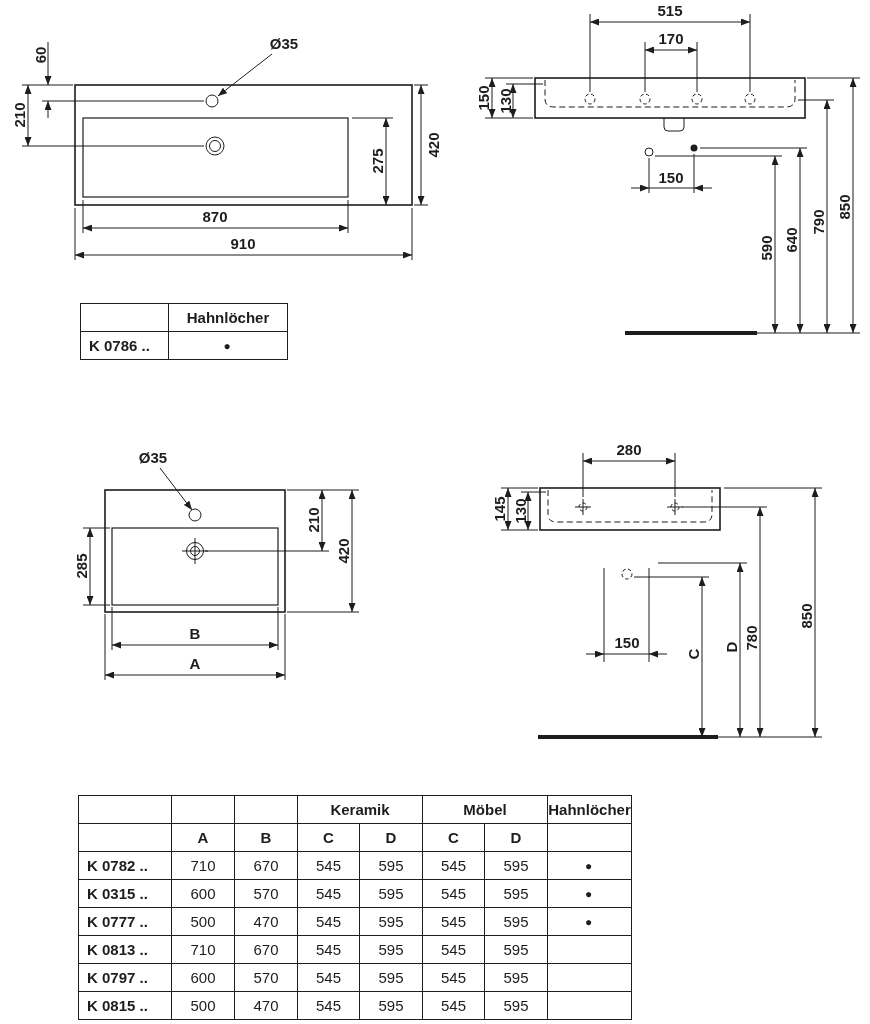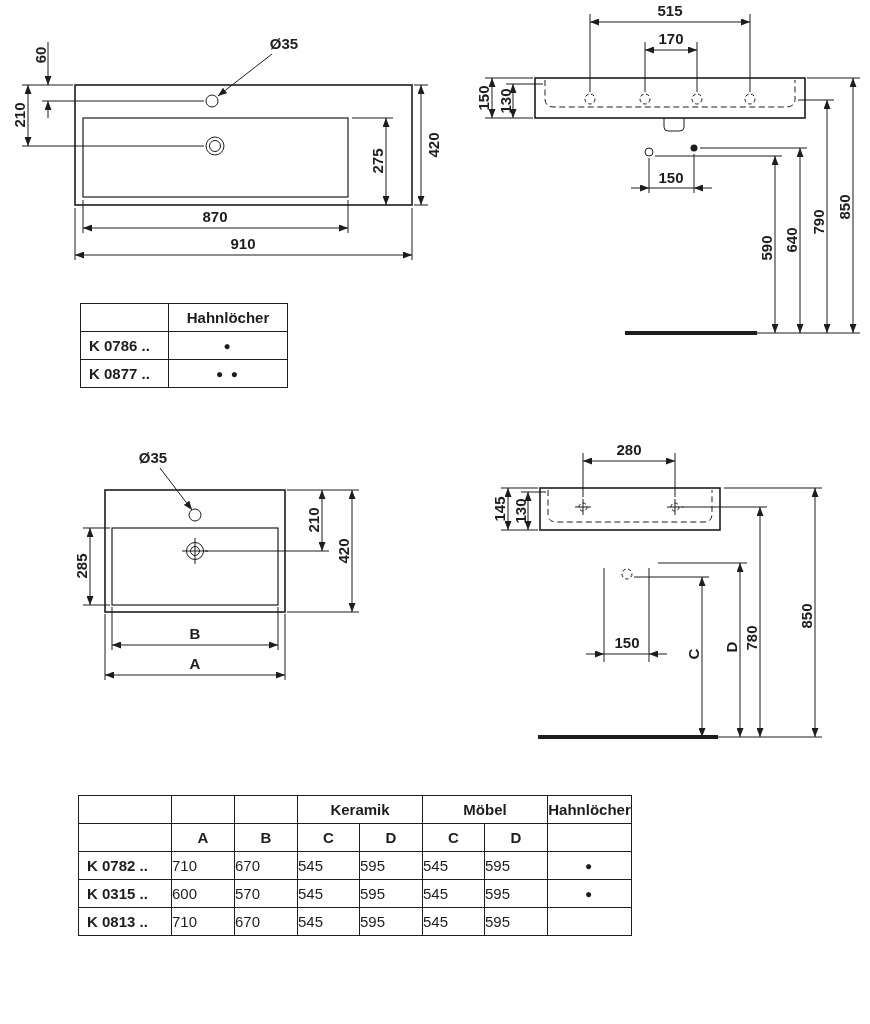--- a/index.html
+++ b/index.html
@@ -13,21 +13,21 @@
   .dash2 { stroke-dasharray:3.5 2.5; }
   .floor { stroke:#1d1d1d; stroke-width:4; fill:none; }
   svg text { stroke:none; fill:#1d1d1d; font-family:"Liberation Sans", sans-serif;
              font-size:15px; font-weight:700; }
 
   table { border-collapse:collapse; table-layout:fixed; background:#fff; }
   td, th { border:1.5px solid #1d1d1d; height:28px; font-size:15px; color:#1d1d1d;
            overflow:hidden; white-space:nowrap; }
   th { font-weight:700; text-align:center; }
   td.code { font-weight:700; text-align:left; padding-left:8px;margin-top:16px; }
-  td.num  { font-weight:400; text-align:left; }
+  td.num  { font-weight:400; text-align:center; }
   td.dots { font-weight:400; text-align:center; font-size:12px; letter-spacing:2px; }
   .t1 { position:absolute; left:80px; top:303px; }
   .t2 { position:absolute; left:78px; top:795px;padding-left:24px; }
 </style>
 </head>
 <body>
 
 <div class="page">
 
 <svg class="blueprint" width="870" height="790" viewBox="0 0 870 790">
@@ -271,24 +271,20 @@
         <col style="width:119px">
       </colgroup>
   <tbody>
         <tr>
     <td class="code"></td>
     <th>Hahnlöcher</th>
   </tr>
   <tr>
     <td class="code">K 0786 ..</td>
     <td class="dots">●</td>
-  </tr>
-  <tr>
-    <td class="code">K 0877 ..</td>
-    <td class="dots">● ●</td>
   </tr>
 </tbody>
     </table>
 
 <table class="t2">
   <colgroup>
     <col style="width:93px">
         <col style="width:63px">
         <col style="width:63px">
     <col style="width:62px">
@@ -330,25 +326,55 @@
     <td class="code">K 0315 ..</td>
     <td class="num">600</td>
     <td class="num">570</td>
     <td class="num">545</td>
     <td class="num">595</td>
     <td class="num">545</td>
     <td class="num">595</td>
     <td class="dots">●</td>
   </tr>
   <tr>
+    <td class="code">K 0777 ..</td>
+    <td class="num">500</td>
+    <td class="num">470</td>
+    <td class="num">545</td>
+    <td class="num">595</td>
+    <td class="num">545</td>
+    <td class="num">595</td>
+    <td class="dots">●</td>
+  </tr>
+  <tr>
     <td class="code">K 0813 ..</td>
     <td class="num">710</td>
     <td class="num">670</td>
     <td class="num">545</td>
     <td class="num">595</td>
     <td class="num">545</td>
     <td class="num">595</td>
     <td class="dots"></td>
   </tr>
+  <tr>
+    <td class="code">K 0797 ..</td>
+    <td class="num">600</td>
+    <td class="num">570</td>
+    <td class="num">545</td>
+    <td class="num">595</td>
+    <td class="num">545</td>
+    <td class="num">595</td>
+    <td class="dots"></td>
+  </tr>
+  <tr>
+    <td class="code">K 0815 ..</td>
+    <td class="num">500</td>
+    <td class="num">470</td>
+    <td class="num">545</td>
+    <td class="num">595</td>
+    <td class="num">545</td>
+    <td class="num">595</td>
+    <td class="dots"></td>
+  </tr>
 </tbody>
     </table>
 
 </div>
 
 </body></html>

